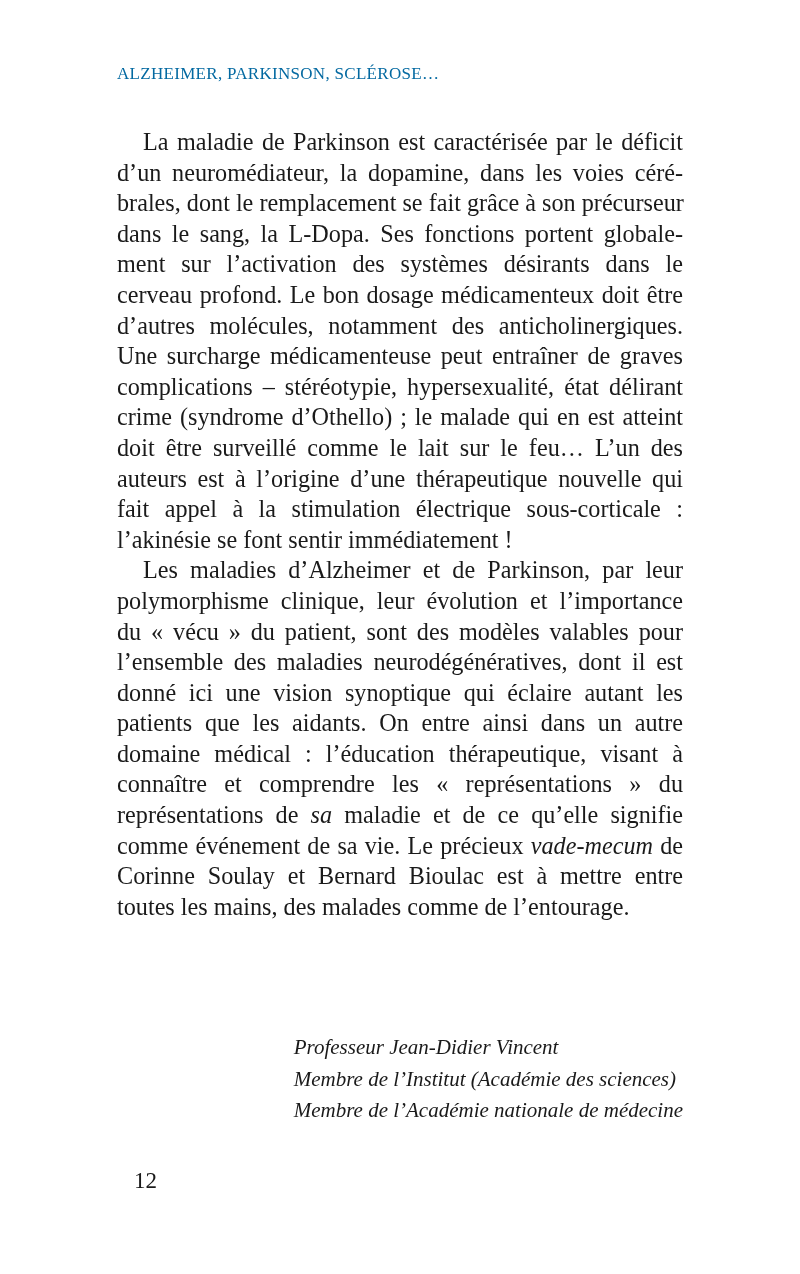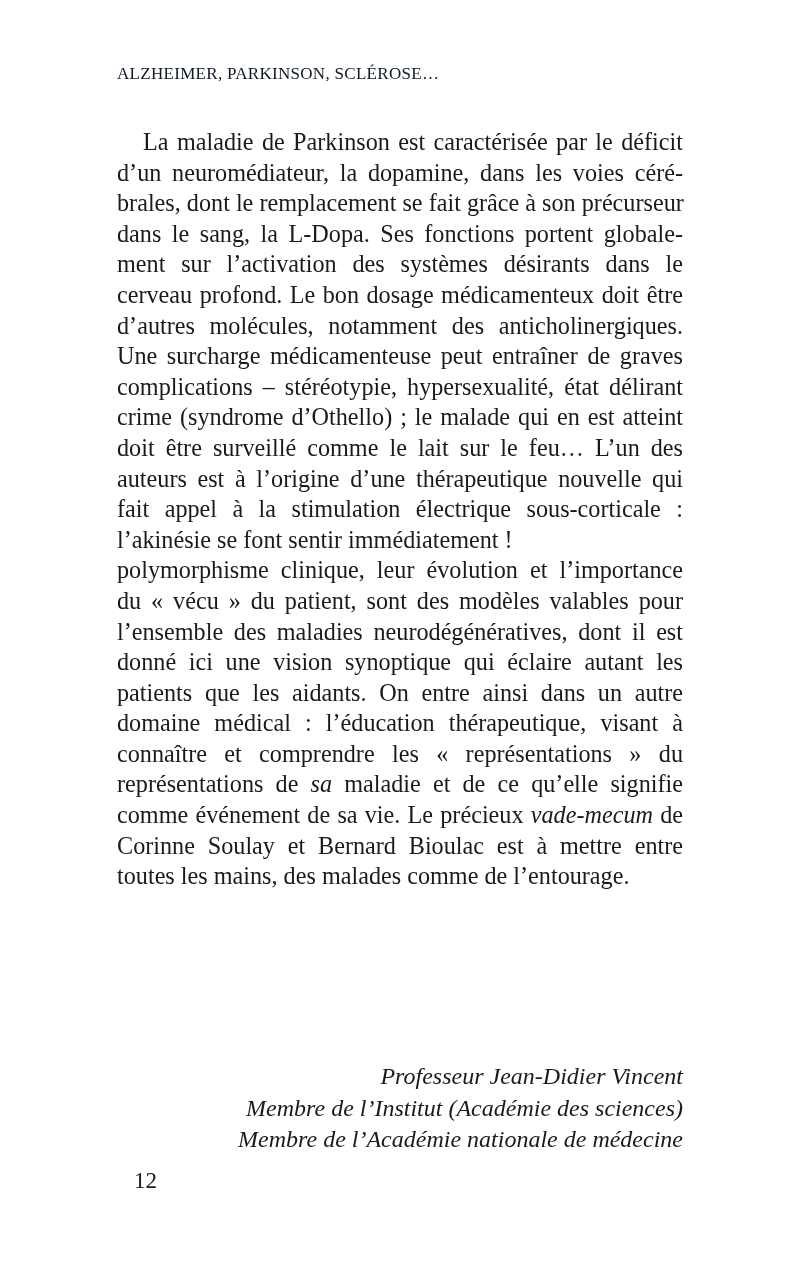--- a/index.html
+++ b/index.html
@@ -14,21 +14,21 @@
       overflow: hidden;
       font-family: "Liberation Serif", "DejaVu Serif", serif;
       color: #1a1a1a;
     }
     .running-head {
       position: absolute;
       left: 117px;
       top: 64px;
       font-size: 17px;
       letter-spacing: 0.3px;
-      color: #0f172a;
+      color: #0369a1;
       white-space: nowrap;
     }
     .body-text {
       position: absolute;
       left: 117px;
       top: 127px;
       width: 566px;
       font-size: 24.2px;
       line-height: 30.6px;
     }
@@ -46,25 +46,24 @@
     .line.indent {
       padding-left: 26px;
     }
     .line span.it {
       font-style: italic;
     }
     .signature {
       position: absolute;
       right: 117px;
       top: 1032px;
-      text-align: right;
+      text-align: left;
       font-style: italic;
-      font-size: 24px;
+      font-size: 21px;
       line-height: 31.5px;
-      margin-top: 29px;
     }
     .signature div {
       white-space: nowrap;
     }
     .page-number {
       position: absolute;
       left: 134px;
       top: 1168px;
       font-size: 23px;
     }
@@ -87,20 +86,21 @@
     <span class="line">Une surcharge médicamenteuse peut entraîner de graves</span>
     <span class="line">complications – stéréotypie, hypersexualité, état délirant</span>
     <span class="line">crime (syndrome d’Othello) ; le malade qui en est atteint</span>
     <span class="line">doit être surveillé comme le lait sur le feu… L’un des</span>
     <span class="line">auteurs est à l’origine d’une thérapeutique nouvelle qui</span>
     <span class="line">fait appel à la stimulation électrique sous-corticale :</span>
     <span class="line last">l’akinésie se font sentir immédiatement !</span>
   </div>
 
   <div>
+    <span class="line indent">Les maladies d’Alzheimer et de Parkinson, par leur</span>
     <span class="line">polymorphisme clinique, leur évolution et l’importance</span>
     <span class="line">du « vécu » du patient, sont des modèles valables pour</span>
     <span class="line">l’ensemble des maladies neurodégénératives, dont il est</span>
     <span class="line">donné ici une vision synoptique qui éclaire autant les</span>
     <span class="line">patients que les aidants. On entre ainsi dans un autre</span>
     <span class="line">domaine médical : l’éducation thérapeutique, visant à</span>
     <span class="line">connaître et comprendre les « représentations » du</span>
     <span class="line"><span>représentations de </span><span class="it">sa</span><span> maladie et de ce qu’elle signifie</span></span>
     <span class="line"><span>comme événement de sa vie. Le précieux </span><span class="it">vade-mecum</span><span> de</span></span>
     <span class="line">Corinne Soulay et Bernard Bioulac est à mettre entre</span>

